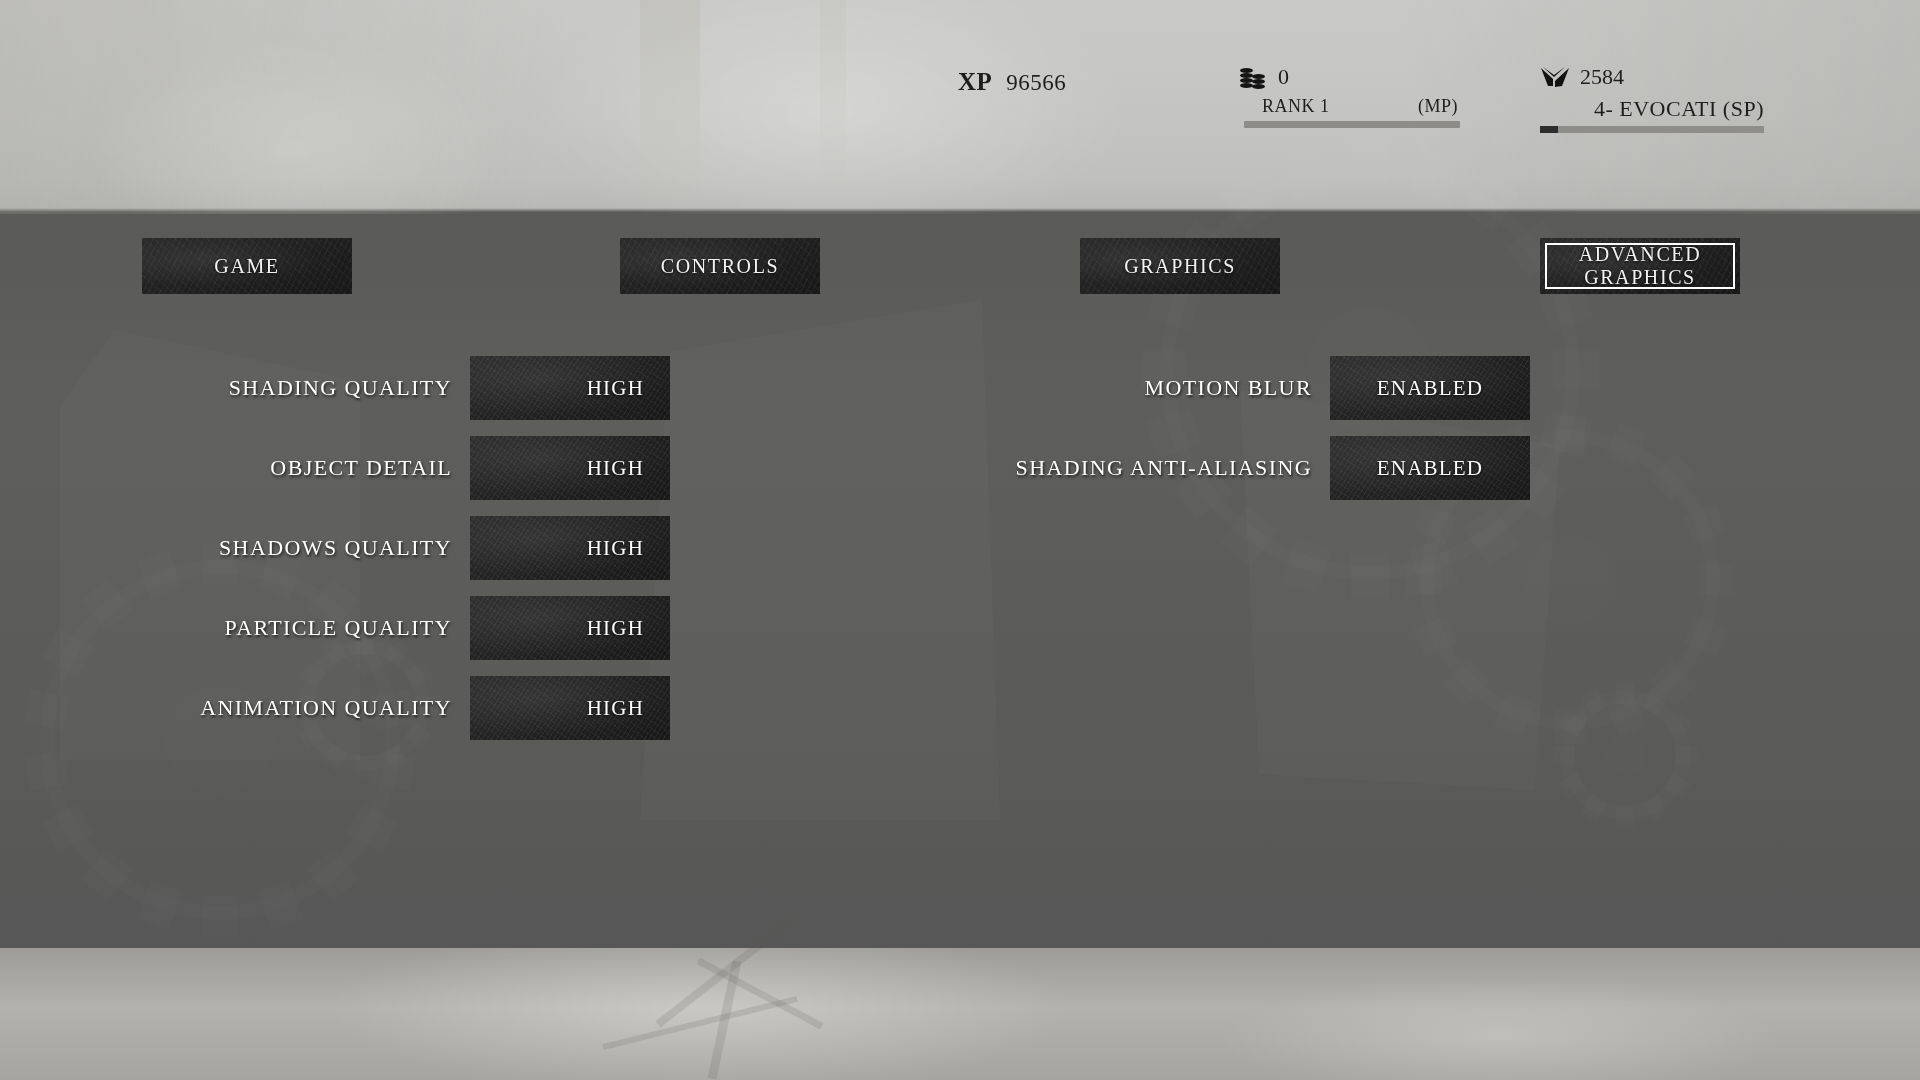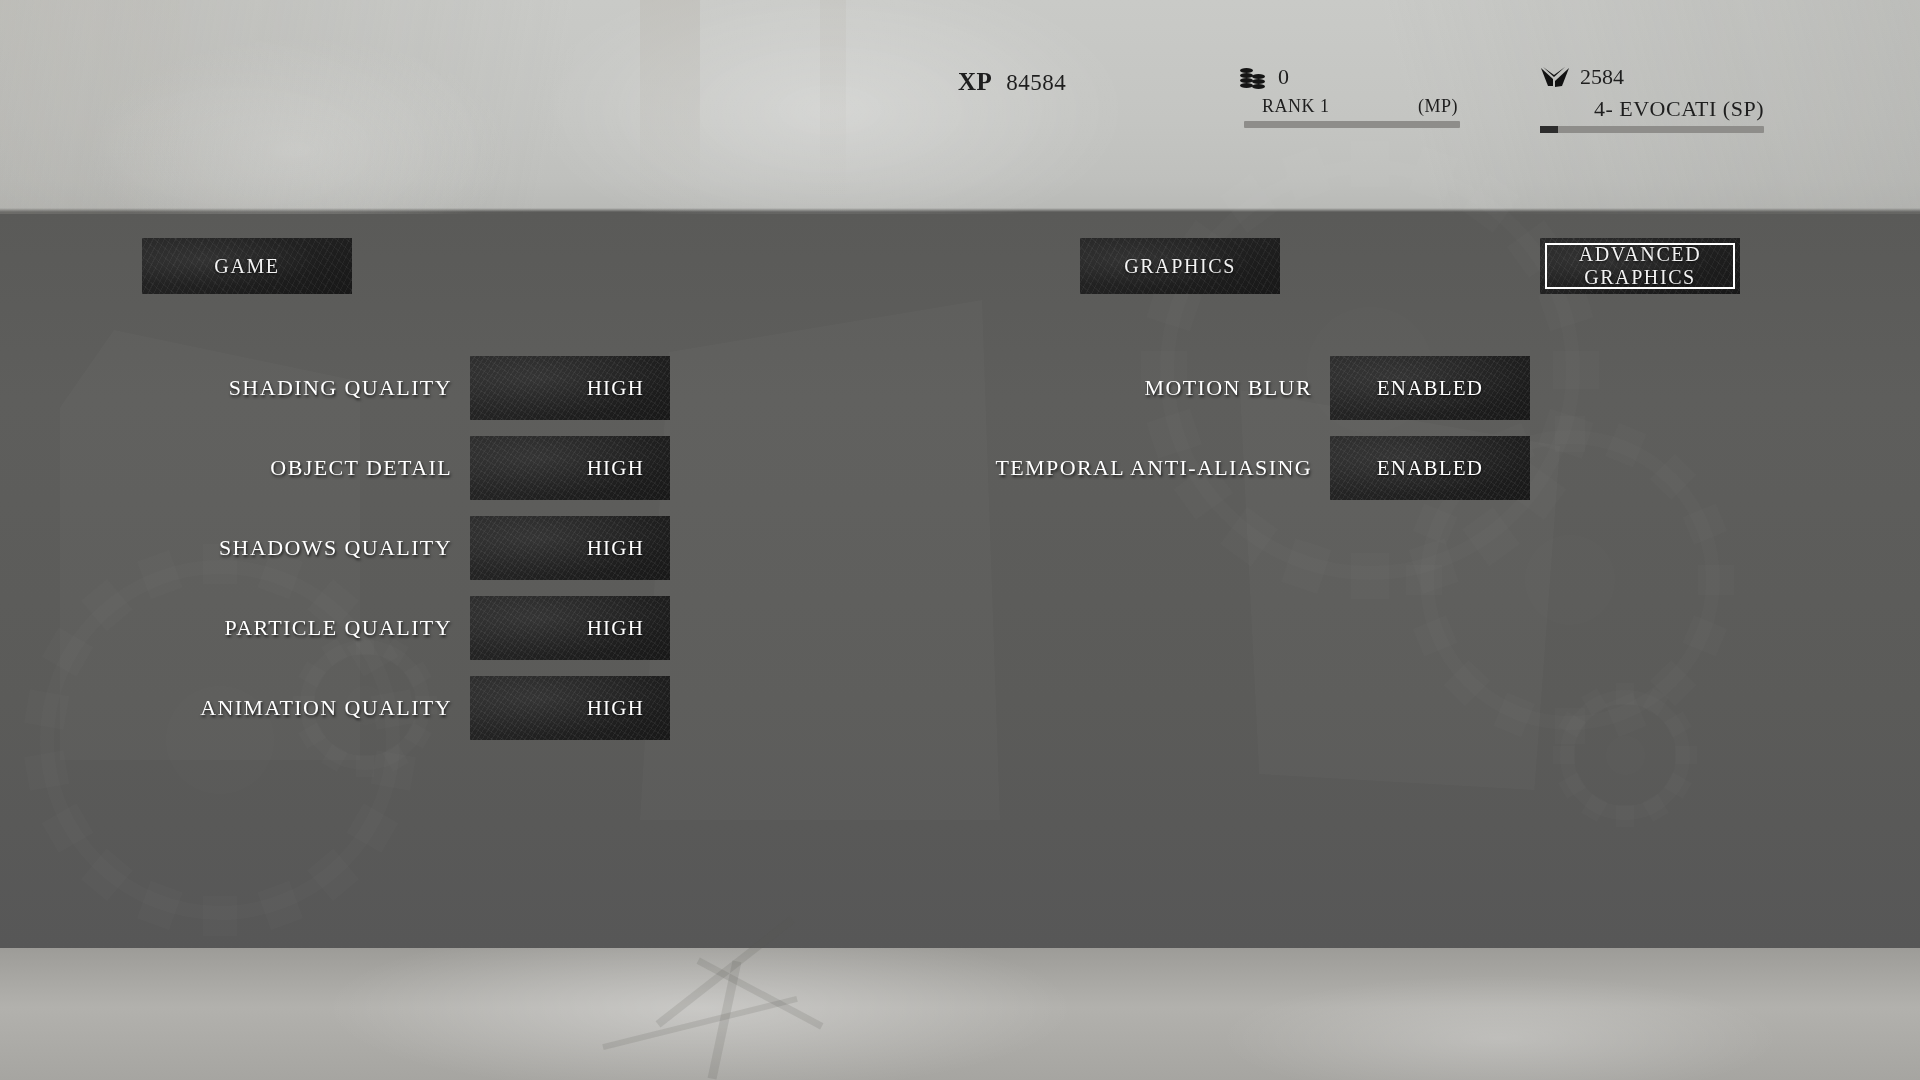--- a/index.html
+++ b/index.html
@@ -358,21 +358,21 @@
   <div class="bg-bottom-debris" style="left:640px; top:968px; width:170px; height:8px; transform: rotate(-38deg);"></div>
   <div class="bg-bottom-debris" style="left:690px; top:990px; width:140px; height:7px; transform: rotate(28deg);"></div>
   <div class="bg-bottom-debris" style="left:600px; top:1020px; width:200px; height:6px; transform: rotate(-14deg);"></div>
   <div class="bg-bottom-debris" style="left:720px; top:960px; width:9px;  height:120px; transform: rotate(12deg);"></div>
 
   <div id="header">
 
 
     <div class="stat-block" id="xp-block">
       <span id="xp-label">XP</span>
-      <span id="xp-value">84584</span>
+      <span id="xp-value">96566</span>
     </div>
 
     <div class="stat-block" id="mp-block">
       <div id="mp-top">
         <span class="coin-icon">
           <span class="stack" style="left:0px; top:2px;">
             <span class="c" style="top:0px;"></span>
             <span class="c" style="top:5px;"></span>
             <span class="c" style="top:10px;"></span>
             <span class="c" style="top:15px;"></span>
@@ -408,20 +408,23 @@
       <div id="sp-rank">4- EVOCATI (SP)</div>
       <div id="sp-bar">
           <div class="fill" style="width: 8%;"></div>
         </div>
     </div>
   </div>
 
   <div class="tab" id="tab-game">
     <span>GAME</span>
   </div>
+  <div class="tab" id="tab-controls">
+    <span>CONTROLS</span>
+  </div>
   <div class="tab" id="tab-graphics">
     <span>GRAPHICS</span>
   </div>
   <div class="tab selected" id="tab-advanced">
     <span style="white-space: pre-line;">ADVANCED
 GRAPHICS</span>
   </div>
 
   <div class="col" id="col-left">
 
@@ -465,21 +468,21 @@
   <div class="col" id="col-right">
 
     <div class="row">
       <div class="row-label">MOTION BLUR</div>
       <div class="value-box align-center">
         <span>ENABLED</span>
       </div>
     </div>
 
     <div class="row">
-      <div class="row-label">TEMPORAL ANTI-ALIASING</div>
+      <div class="row-label">SHADING ANTI-ALIASING</div>
       <div class="value-box align-center">
         <span>ENABLED</span>
       </div>
     </div>
 
 
   </div>
 
   <div id="footer">
     

